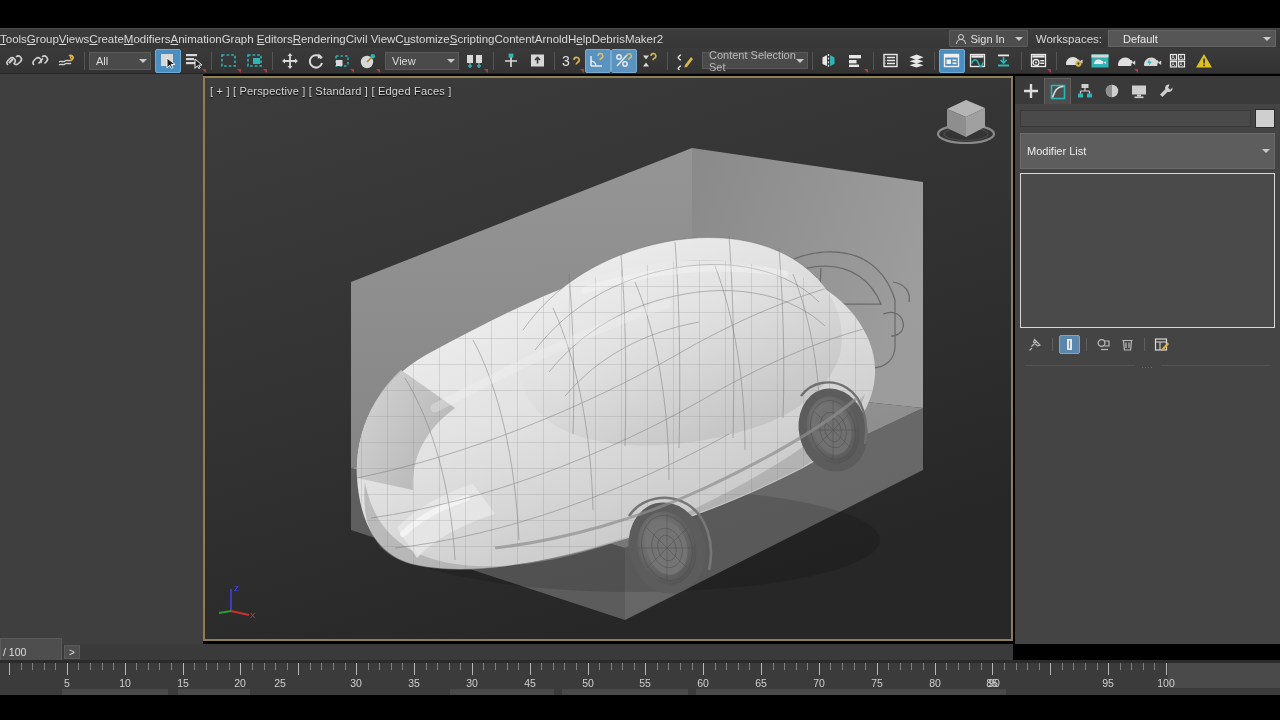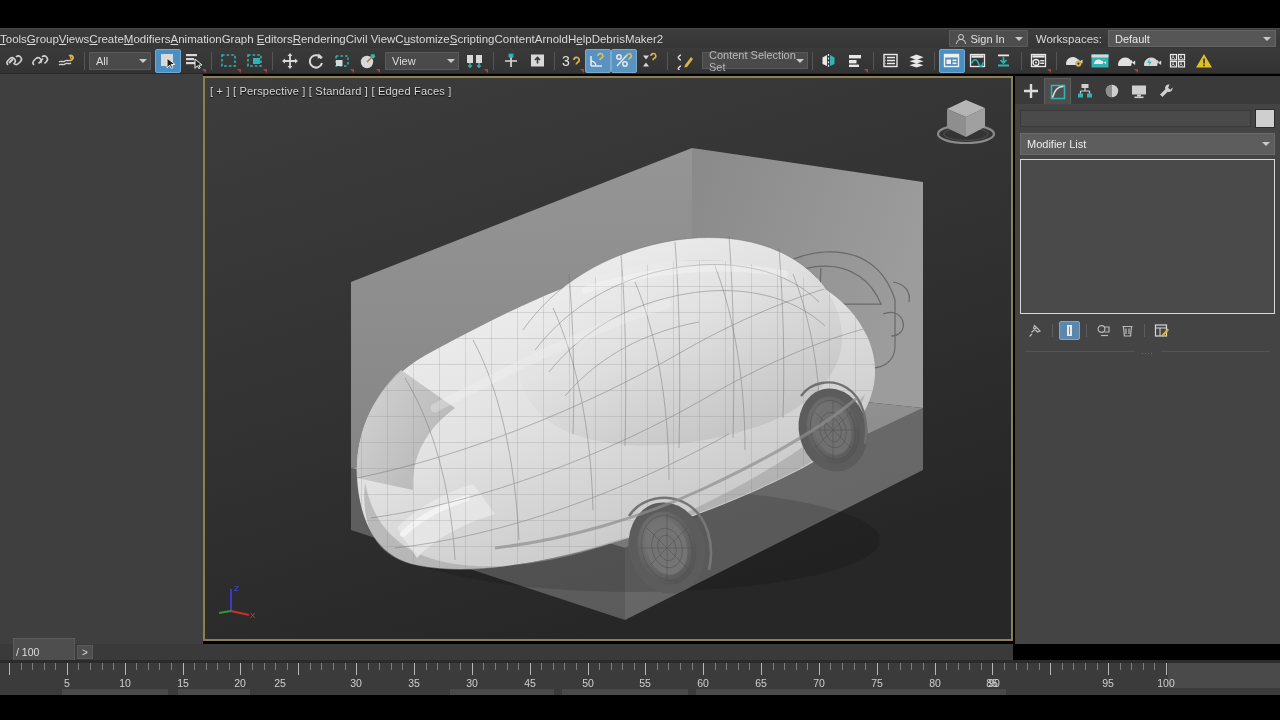--- a/index.html
+++ b/index.html
@@ -42,21 +42,21 @@
     content:""; position:absolute; left:1px; top:5px; width:8px; height:4px;
     border:1px solid #cfcfcf; border-bottom:none; border-radius:5px 5px 0 0;
   }
   .caret-dn {
     width:0;height:0;border-left:4px solid transparent;border-right:4px solid transparent;
     border-top:4px solid #c9c9c9; display:inline-block;
   }
   .ws-label { font-size:11.5px; color:#d8d8d8; margin-right:6px; }
   .ws-combo {
     display:flex; align-items:center; justify-content:space-between;
-    width:168px; height:17px; padding:0 4px 0 6px; margin-right:4px;
+    width:168px; height:17px; padding:0 4px 0 14px; margin-right:4px;
     background:#565656; border:1px solid #646464; font-size:11px; color:#e8e8e8;
   }
 
   
   .maintoolbar {
     position:absolute; left:0; top:48px; width:1280px; height:26px;
     background:linear-gradient(to bottom,#3a3a3a,#333333);
     border-bottom:1px solid #262626;
     display:flex; align-items:center; padding-left:2px;
   }
@@ -101,21 +101,21 @@
   }
   .cp-tabs { display:flex; height:28px; background:#3a3a3a; padding-left:2px; }
   .cp-tab { width:27px; height:26px; display:flex; align-items:center;
             justify-content:center; margin-top:2px; background:#3a3a3a; }
   .cp-tab.sel { background:#4d4d4d; border-top:1px solid #5f5f5f;
                 border-left:1px solid #5f5f5f; border-right:1px solid #5f5f5f; }
   .cp-namerow { display:flex; align-items:center; gap:4px; padding:5px 5px 4px 5px; }
   .cp-namefield { flex:1; height:17px; background:#4a4a4a; border:1px solid #3a3a3a; }
   .cp-colorswatch { width:20px; height:19px; background:#cfcfcf; border:1px solid #2c2c2c; }
   .cp-modlist {
-    margin:1px 5px 0 5px; height:22px; background:#5d5d5d; border:1px solid #6a6a6a;
+    margin:1px 5px 0 5px; height:36px; background:#5d5d5d; border:1px solid #6a6a6a;
     display:flex; align-items:center; justify-content:space-between;
     padding:0 4px 0 6px; font-size:11px; color:#ececec;
   }
   .cp-stack {
     margin:4px 5px 0 5px; height:155px; background:#4a4a4a;
     border:1px solid #d8d8d8;
   }
   .cp-stackbtns { display:flex; align-items:center; gap:3px; padding:6px 0 0 10px; height:26px; }
   .sbtn { width:21px; height:19px; display:flex; align-items:center; justify-content:center; }
   .sbtn.on { background:#5b86ae; border:1px solid #7aa6c9; border-radius:2px; }
@@ -127,21 +127,21 @@
     width:26px; height:6px; background:#444;
     display:flex; align-items:center; justify-content:center;
     letter-spacing:1px; font-size:7px; color:#8a8a8a; }
 
   
   .timerow {
     position:absolute; left:0; top:644px; width:1013px; height:16px;
     background:#3a3a3a; display:flex; align-items:center; padding-left:0;
   }
   .tfield {
-    width:62px; height:28px; margin-left:13px; background:#4e4e4e; border:1px solid #5b5b5b;
+    width:62px; height:28px; margin-left:0; background:#4e4e4e; border:1px solid #5b5b5b;
     font-size:10.5px; color:#dedede; display:flex; align-items:center; padding-left:2px;
   }
   .tbtn {
     width:16px; height:14px; margin-left:2px; background:#4e4e4e; border:1px solid #5b5b5b;
     font-size:10px; color:#dedede; display:flex; align-items:center; justify-content:center;
   }
   .trackbar {
     position:absolute; left:0; top:660px; width:1280px; height:2px; background:#2b2b2b;
   }
   .ruler {

